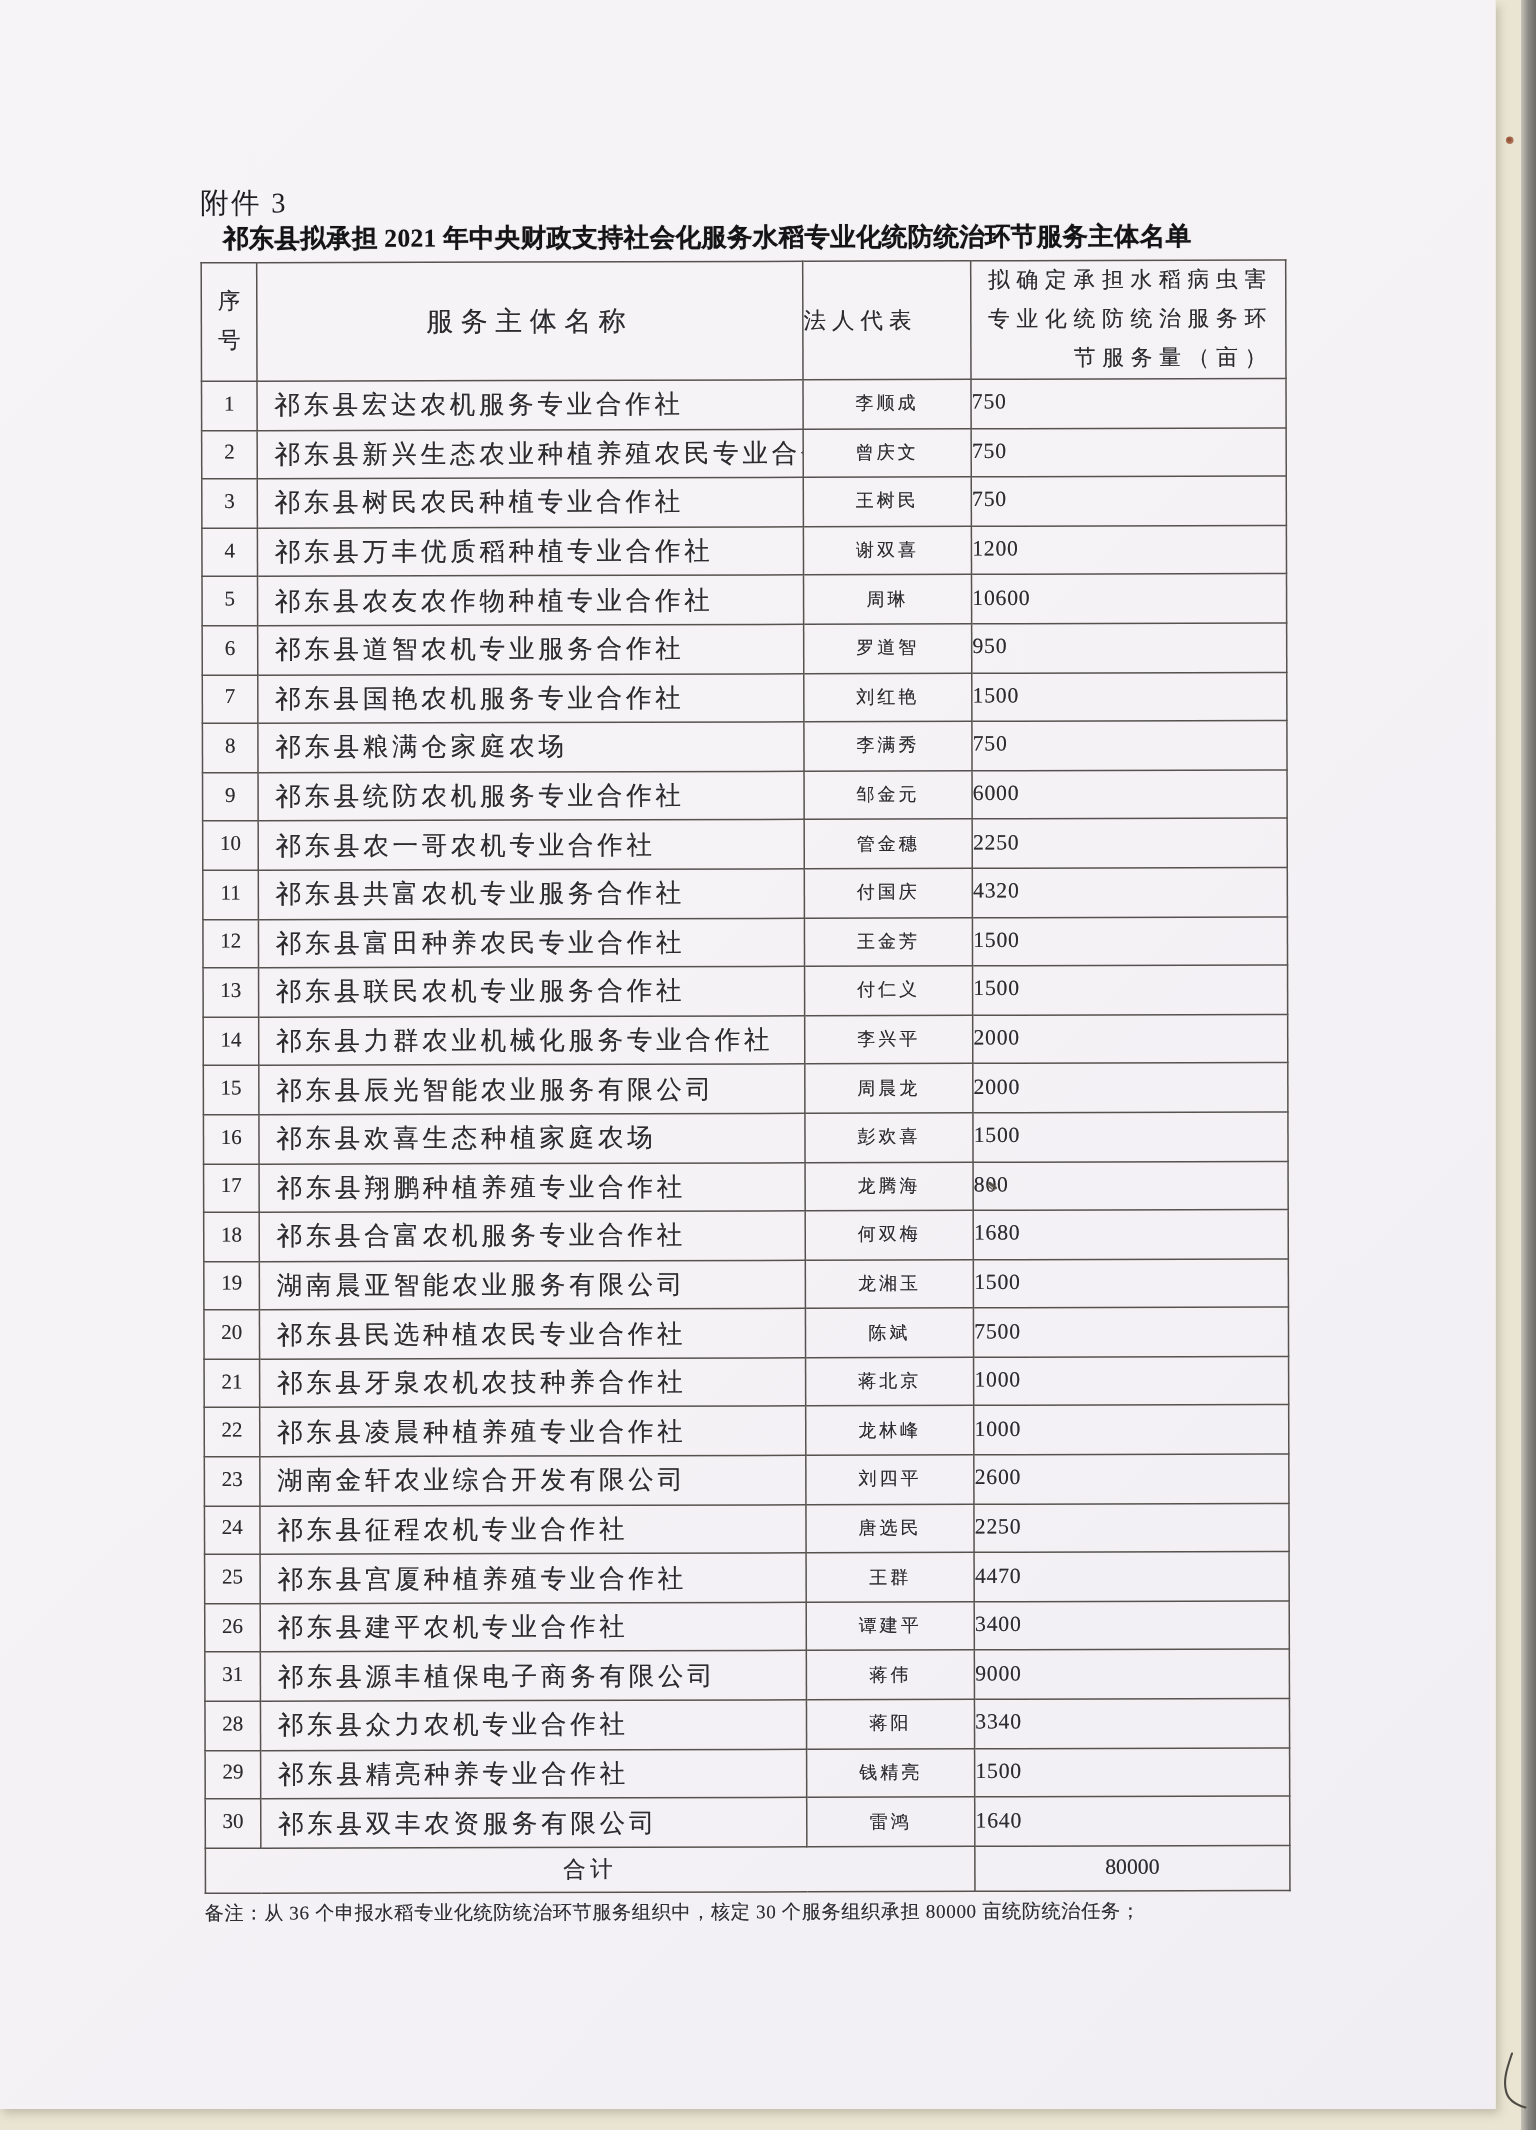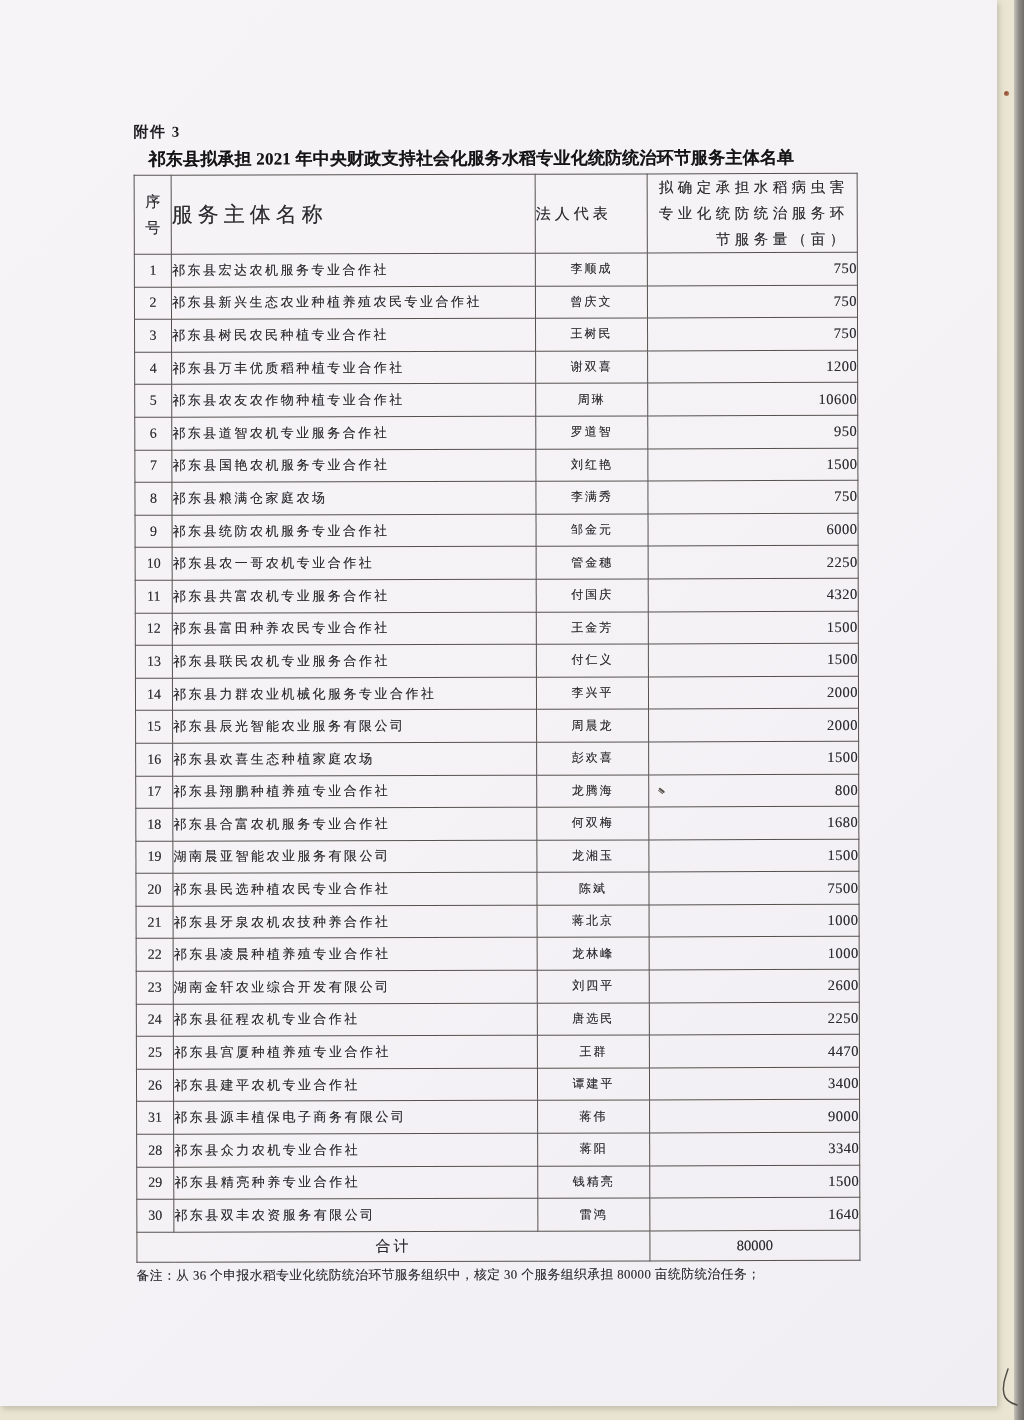--- a/index.html
+++ b/index.html
@@ -12,41 +12,41 @@
   html,body{width:1024px;height:1420px;overflow:hidden;}
   body{font-family:"Liberation Serif","DejaVu Serif",serif;}
   .viewport{position:relative;width:1024px;height:1420px;background:var(--bed);overflow:hidden;}
   .edge-dark{position:absolute;right:0;top:0;width:10px;height:100%;
     background:linear-gradient(to right,#c7c3b8 0%,#8b8a85 50%,#6e6d68 100%);}
   .paper{position:absolute;left:0;top:0;width:997px;height:1406px;
     background:linear-gradient(135deg,#f7f4f8 0%,#f5f2f6 55%,#f1eef3 100%);
     box-shadow:2px 3px 6px rgba(120,115,100,0.35);}
   .content{position:absolute;left:0;top:0;width:100%;height:100%;
     transform:rotate(-0.15deg);transform-origin:420px 700px;color:var(--ink);}
-  .attachment{position:absolute;left:135px;top:122px;font-size:15px;font-weight:700;
+  .attachment{position:absolute;left:135px;top:122px;font-size:19px;font-weight:400;
     color:#1f1f22;letter-spacing:1.5px;}
   .title{position:absolute;left:150px;top:147px;font-size:17px;font-weight:700;
     color:#141416;letter-spacing:0.2px;white-space:nowrap;
     text-shadow:0 0 0.5px rgba(20,20,20,0.55);}
   table.main-table{position:absolute;left:135px;top:174px;width:723px;
     border-collapse:collapse;table-layout:fixed;color:#2c2c2f;}
   .main-table th,.main-table td{border:1px solid var(--border);vertical-align:middle;
     overflow:hidden;text-shadow:0 0 0.4px rgba(50,50,50,0.5);}
   thead tr{height:78px;}
   th{font-weight:normal;}
   .th-idx{font-size:15px;white-space:pre-line;line-height:26px;text-align:center;}
-  .th-name{font-size:21px;letter-spacing:5px;text-align:left;}
+  .th-name{font-size:18px;letter-spacing:5px;text-align:center;}
   .th-rep{font-size:15px;letter-spacing:4px;text-align:left;}
   .th-amt{font-size:14.5px;letter-spacing:4.5px;line-height:26px;text-align:right;
     padding:0 8px;}
   tbody tr{height:32.6px;}
   .c-idx{text-align:center;font-size:14px;}
-  .c-name{font-size:13px;letter-spacing:2.5px;padding-left:0;white-space:nowrap;}
+  .c-name{font-size:17px;letter-spacing:2.5px;padding-left:11px;white-space:nowrap;}
   .c-rep{text-align:center;font-size:12px;letter-spacing:2px;font-family:Liberation Mono, monospace;}
-  .c-amt{text-align:right;font-size:14.5px;letter-spacing:0.5px;}
+  .c-amt{text-align:left;font-size:14.5px;letter-spacing:0.5px;}
   tfoot tr{height:30px;}
   .tf-label{text-align:center;font-size:15px;letter-spacing:3px;}
   .tf-value{text-align:center;font-size:14.5px;margin-top:40px;}
   .note{position:absolute;left:135px;top:1267px;font-size:12.8px;color:#2e2e31;
     letter-spacing:0.4px;white-space:nowrap;text-shadow:0 0 0.4px rgba(50,50,50,0.45);}
   .artifact-dot-red{position:absolute;left:1004px;top:91px;width:5px;height:5px;
     border-radius:50%;background:radial-gradient(circle at 40% 40%,#8d4a2e,#c08a6e);}
   .artifact-speck{position:absolute;left:658px;top:790px;width:7px;height:2px;
     background:#55504a;border-radius:2px;transform:rotate(38deg);
     box-shadow:0 2px 0 -0.5px #6b665f;}

